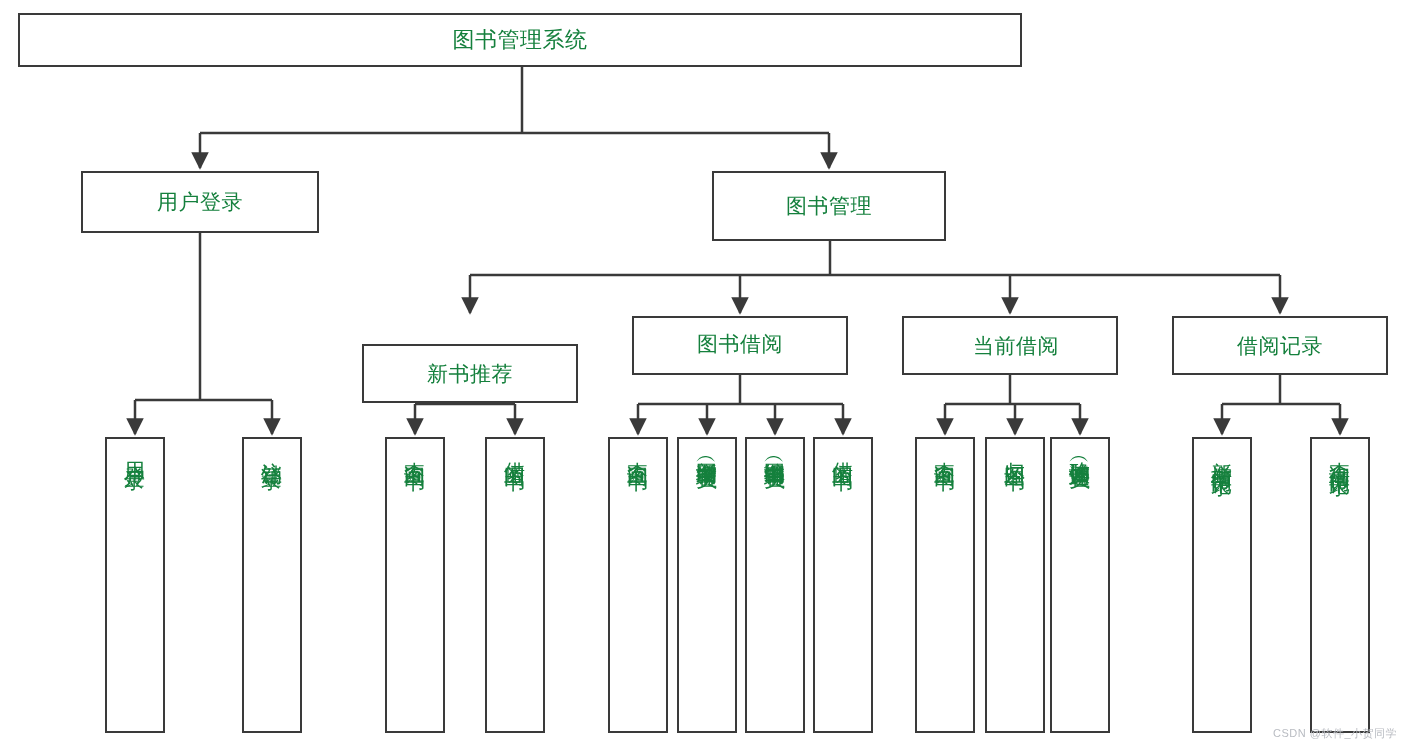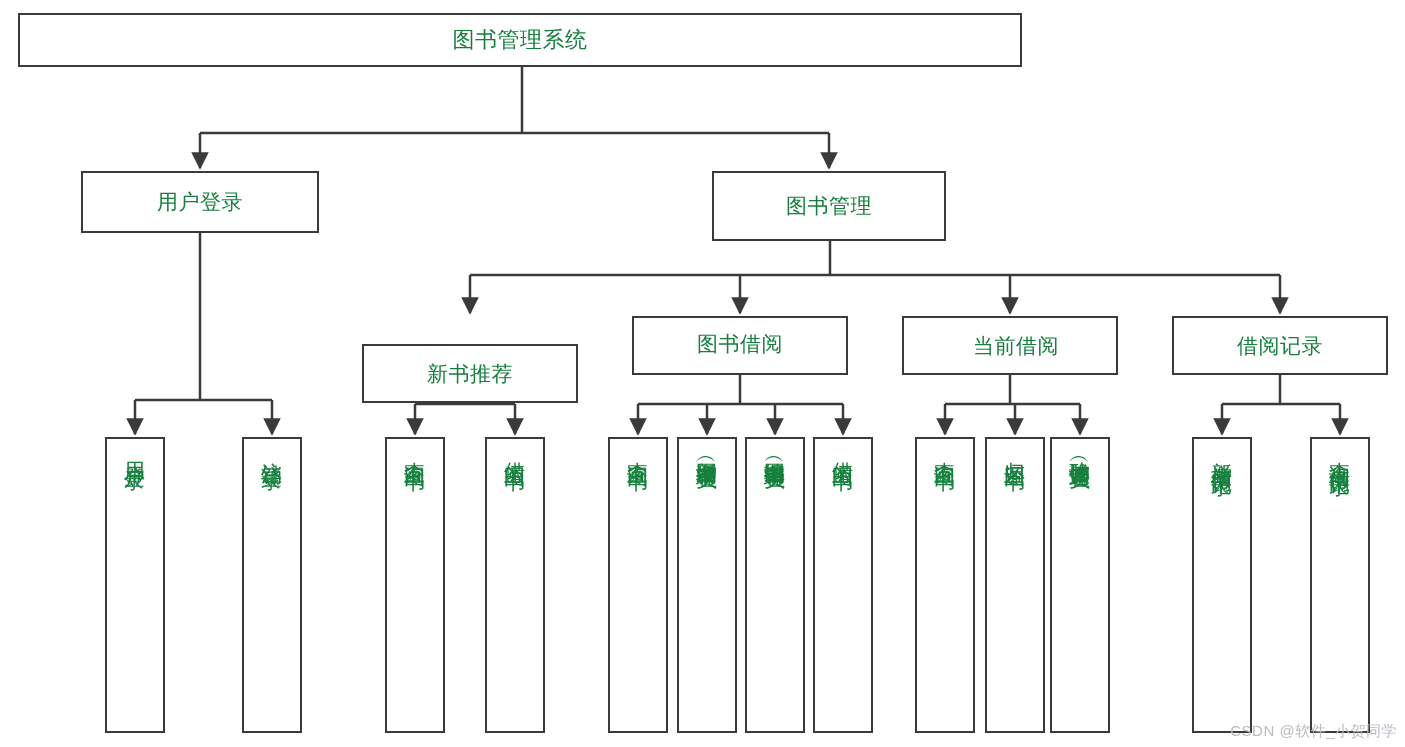--- a/index.html
+++ b/index.html
@@ -62,21 +62,21 @@
     white-space: nowrap;
     margin: 0 auto;
   }
   .node.vert.tall .label {
     letter-spacing: 1px;
   }
   #watermark {
     position: absolute;
     right: 8px;
     bottom: 6px;
-    font-size: 15px;
+    font-size: 11px;
     color: #b9bcc2;
     letter-spacing: 0.5px;
     white-space: nowrap;
   }
 </style>
 </head>
 <body>
 
 <div id="canvas">
 

